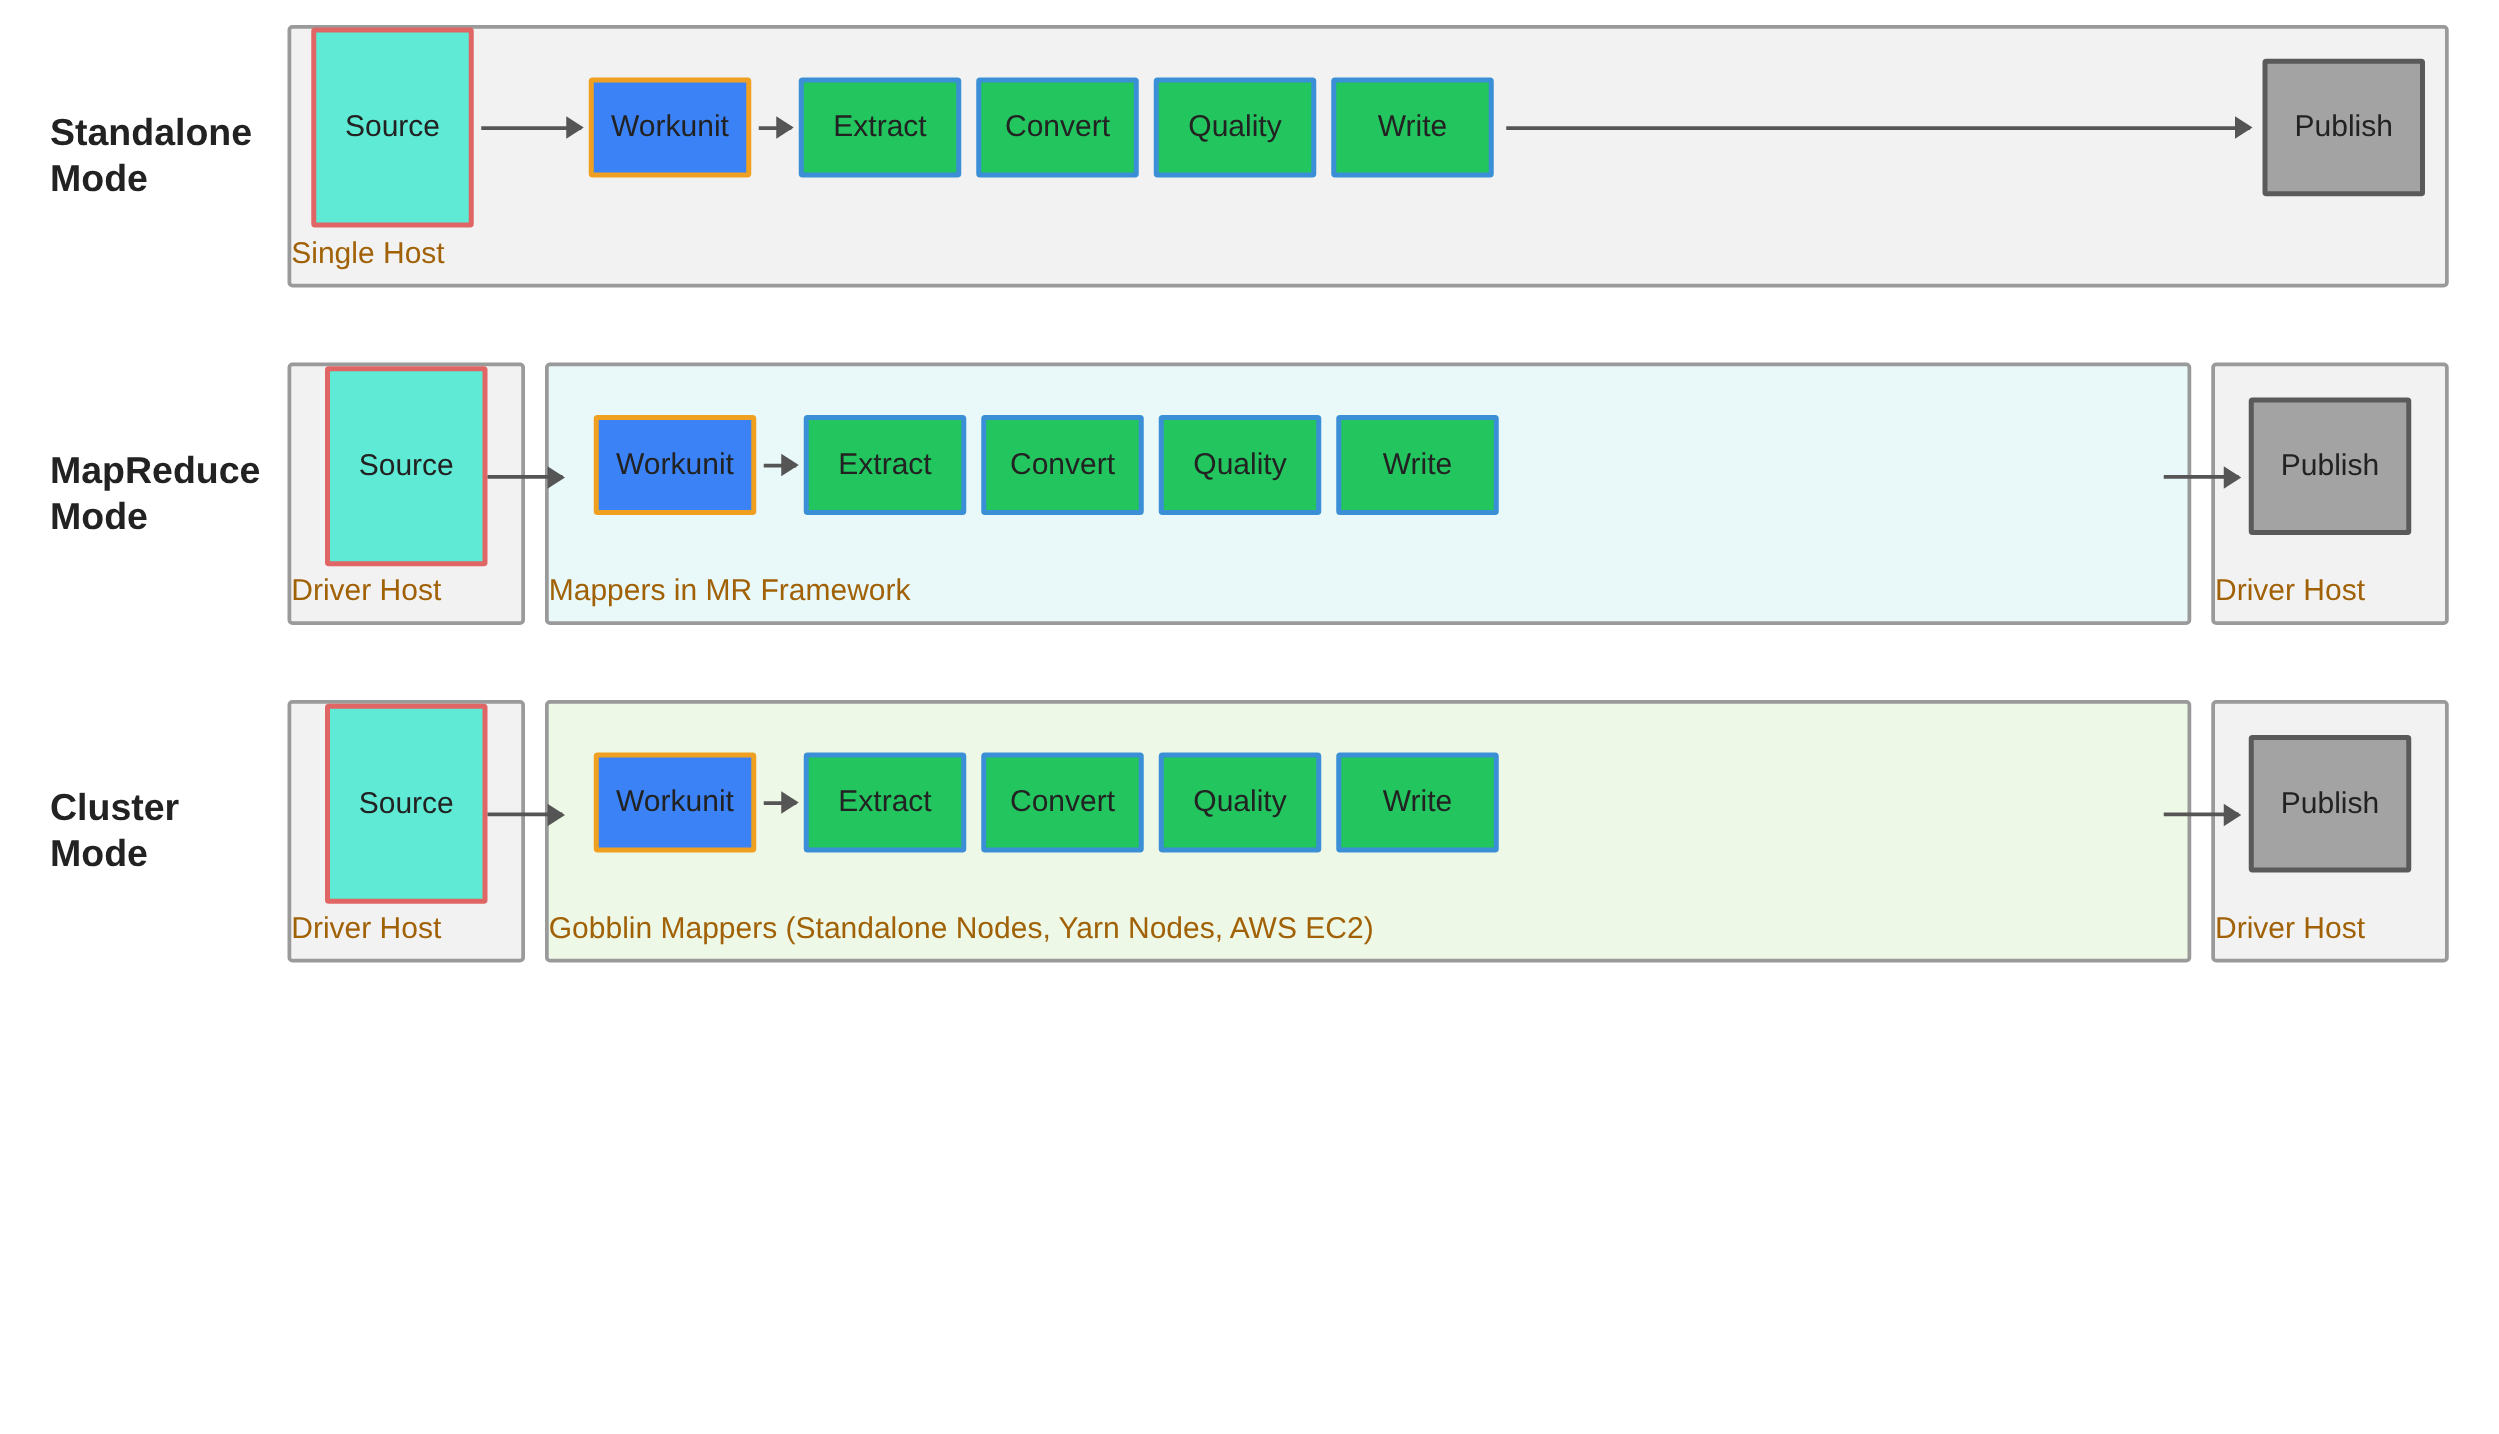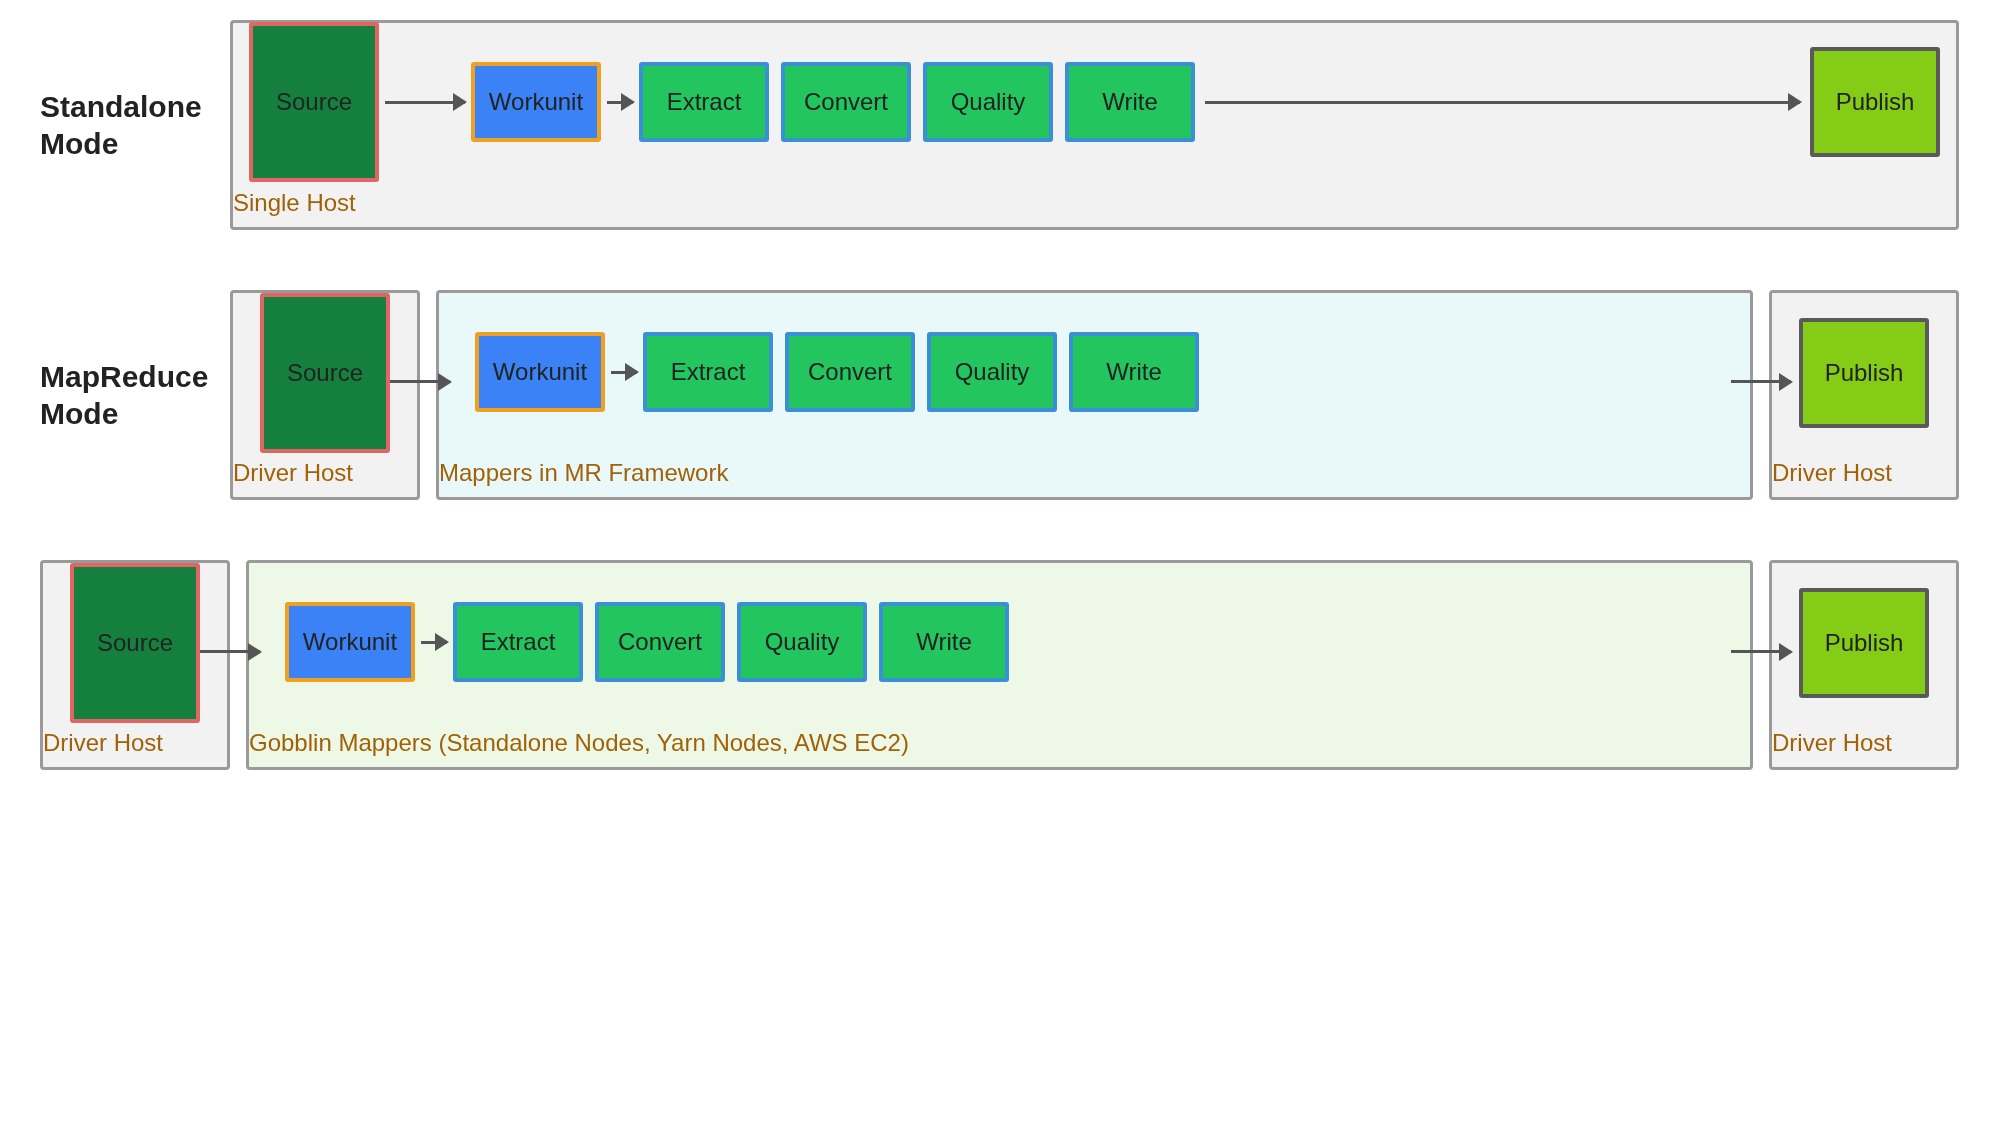--- a/index.html
+++ b/index.html
@@ -79,39 +79,39 @@
     align-items: center;
     justify-content: center;
     font-size: 24px;
     font-weight: 400;
     border-radius: 3px;
     flex-shrink: 0;
   }
   .source {
     width: 130px;
     height: 160px;
-    background: #15803d;
+    background: #5eead4;
     border: 4px solid #e06666;
   }
   .workunit {
     width: 130px;
     height: 80px;
     background: #3b82f6;
     border: 4px solid #f0a020;
   }
   .stage {
     width: 130px;
     height: 80px;
     background: #22c55e;
     border: 4px solid #3b8fd6;
   }
   .publish {
     width: 130px;
     height: 110px;
-    background: #84cc16;
+    background: #a3a3a3;
     border: 4px solid #5a5a5a;
     margin: 0 auto;
   }
   .stages-run {
     display: flex;
     gap: 12px;
   }
 
   
   .arrow {
@@ -227,20 +227,21 @@
       <div class="group-box group-publish">
         <div class="inner-center">
           <div class="node publish">Publish</div>
         </div>
         <div class="group-caption">Driver Host</div>
       </div>
     </div>
   </div>
 
   <div class="mode-row" style="margin-bottom:0;">
+    <div class="mode-label">Cluster Mode</div>
 
     <div class="row-content">
 
       <div class="cross-arrow" style="left:160px; width:60px;"></div>
       <div class="cross-arrow" style="right:168px; width:60px;"></div>
 
       <div class="group-box group-driver">
         <div class="inner-center">
           <div class="node source">Source</div>
         </div>

